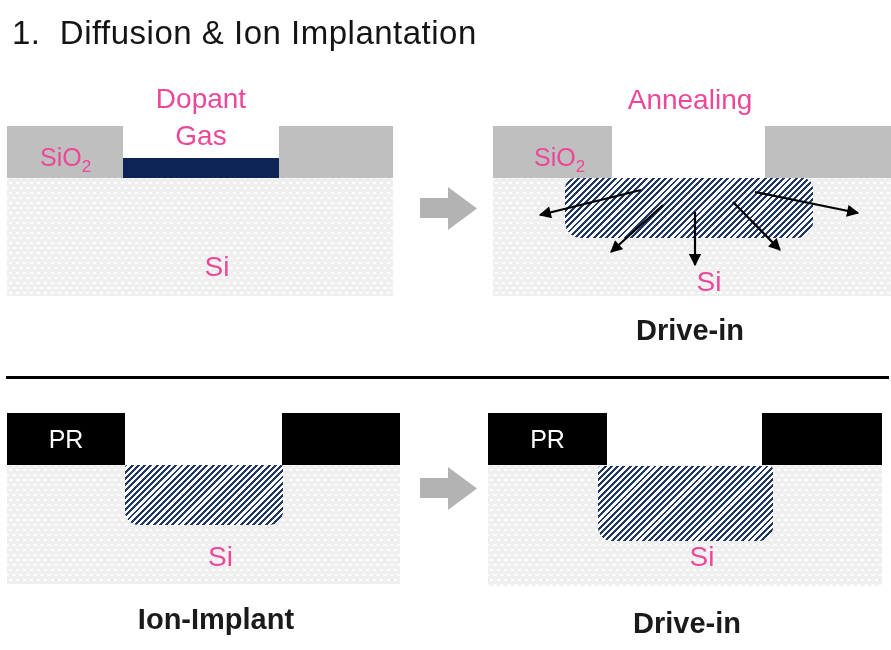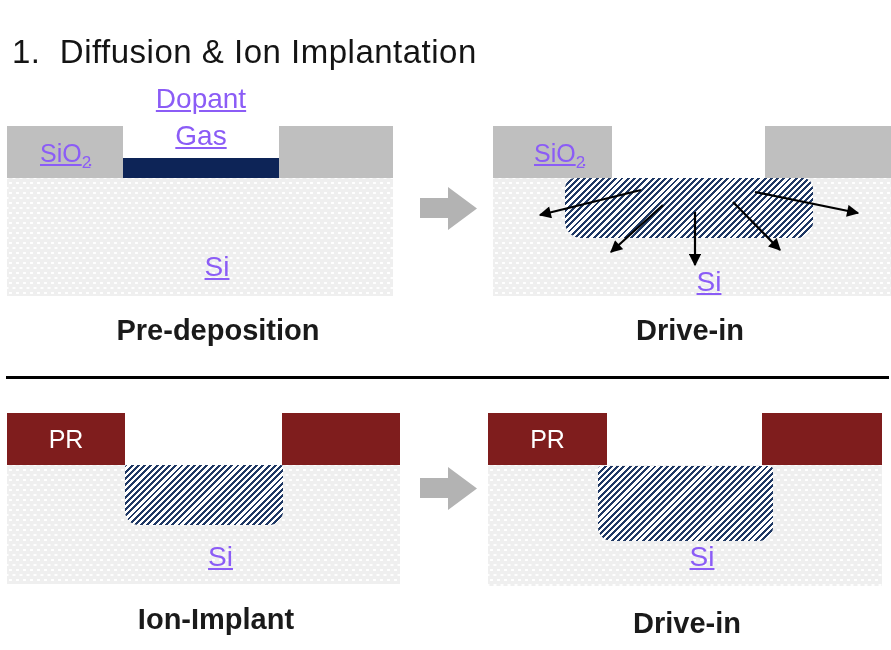--- a/index.html
+++ b/index.html
@@ -2,36 +2,36 @@
 <html><head>
 <meta charset="utf-8">
 <style>
   html,body { margin:0; padding:0; background:#ffffff; }
   .stage {
     position:relative; width:891px; height:650px; background:#ffffff;
     font-family:"Liberation Sans", sans-serif; overflow:hidden;
   }
   .abs { position:absolute; }
   .oxide { background:#bfbfbf; }
-  .pr { background:#7f1d1d; display:flex; align-items:center; justify-content:center; }
+  .pr { background:#000000; display:flex; align-items:center; justify-content:center; }
   .substrate {
     background-color:#efefef;
     background-image:
       radial-gradient(circle, #ffffff 1.1px, rgba(255,255,255,0) 1.3px),
       radial-gradient(circle, #ffffff 1.1px, rgba(255,255,255,0) 1.3px);
     background-size:7px 10px, 7px 10px;
     background-position:0 0, 3.5px 5px;
   }
   .hatch {
     background:repeating-linear-gradient(135deg, #1f3864 0px, #1f3864 2.1px, #ffffff 2.1px, #ffffff 4.4px);
   }
-  .navy { color:#8b5cf6;text-decoration:underline; }
-  .slide-title { font-size:33px; color:#141414; letter-spacing:0.5px; white-space:pre;margin-top:19px; }
+  .navy { color:#ec4899; }
+  .slide-title { font-size:33px; color:#141414; letter-spacing:0.5px; white-space:pre; }
   .gas-label { font-size:28px; line-height:37px; text-align:center; }
-  .layer-label { font-size:25px; line-height:28px; white-space:nowrap; }
+  .layer-label { font-size:25px; line-height:36px; white-space:nowrap; }
   .layer-label sub { font-size:17px; vertical-align:-6px; }
   .pr-label { color:#ffffff; font-size:25px; }
   .si-label { font-size:28px; text-align:center;margin-left:17px; }
   .caption { font-size:29px; font-weight:bold; color:#1a1a1a; text-align:center; width:400px; line-height:34px; }
   .divider { background:#000000; }
 </style>
 </head>
 <body>
 
 <div class="stage">
@@ -46,26 +46,26 @@
   <div class="abs oxide" style="left:7px; top:126px; width:116px; height:52px;"></div>
   <div class="abs oxide" style="left:279px; top:126px; width:114px; height:52px;"></div>
 
   <span class="abs layer-label navy" style="left:40px; top:139px;"><span>SiO</span><sub>2</sub></span>
 
   <div class="abs" style="left:123px; top:158px; width:156px; height:20px; background:#0d2457;"></div>
 
   <div class="abs substrate" style="left:7px; top:178px; width:386px; height:118px;"></div>
   <div class="abs si-label navy" style="left:7px; top:251px; width:386px;">Si</div>
 
-  <div class="abs caption" style="left:18px; top:313px;">Pre-deposition</div>
 
   <svg class="abs" style="left:420px; top:187px;" width="57" height="43" viewBox="0 0 57 43">
     <polygon points="0,11 28,11 28,0 57,21.5 28,43 28,31 0,31" fill="#b3b3b3"></polygon>
   </svg>
 
+  <div class="abs gas-label navy" style="left:490px; top:81px; width:400px;">Annealing</div>
 
   <div class="abs oxide" style="left:493px; top:126px; width:119px; height:52px;"></div>
   <div class="abs oxide" style="left:765px; top:126px; width:126px; height:52px;"></div>
 
   <span class="abs layer-label navy" style="left:534px; top:139px;"><span>SiO</span><sub>2</sub></span>
 
   <div class="abs substrate" style="left:493px; top:178px; width:398px; height:118px;"></div>
 
   <div class="abs hatch" style="left:565px; top:178px; width:248px; height:60px; border-radius:10px 10px 16px 16px;"></div>
 

